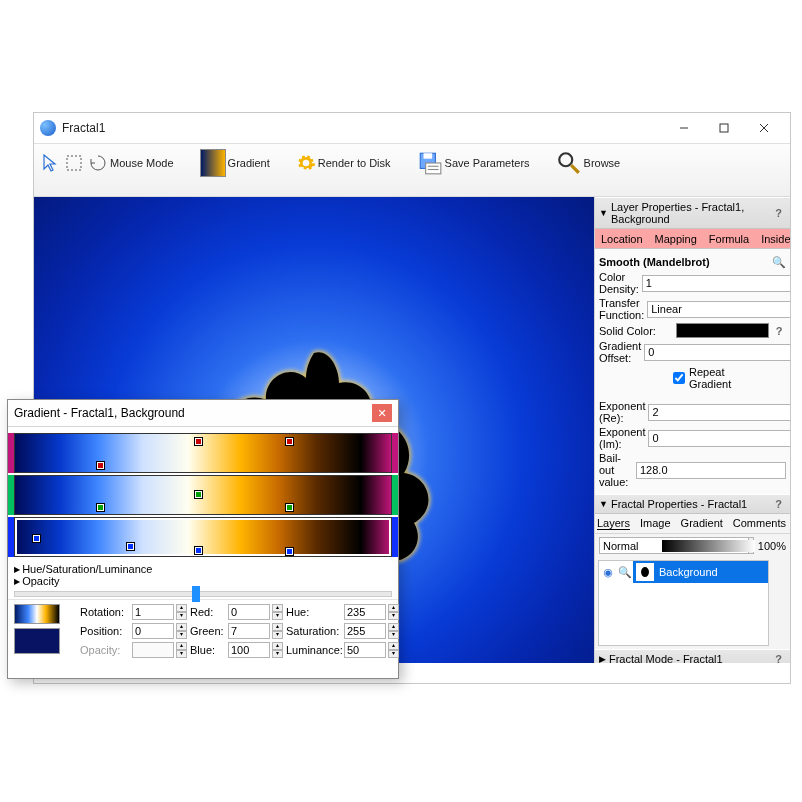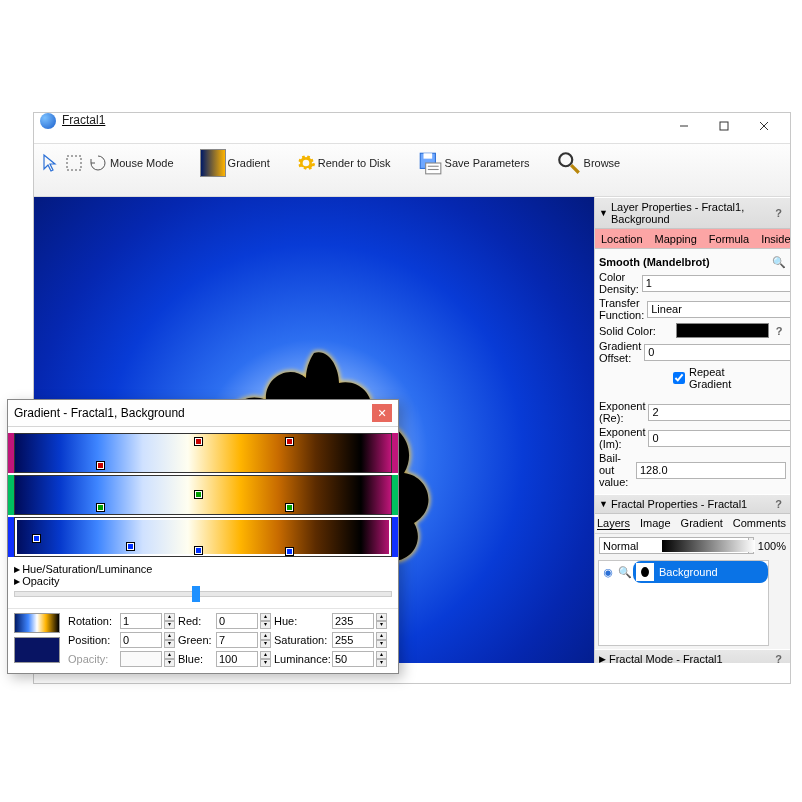--- a/index.html
+++ b/index.html
@@ -1,21 +1,21 @@
 <!DOCTYPE html>
 <html><head>
 <meta charset="utf-8">
 <style>
 * { box-sizing: border-box; margin: 0; padding: 0; font-family: "Segoe UI", Tahoma, sans-serif; font-size: 11px; color: #000; }
 body { background: #fff; width: 802px; height: 802px; position: relative; overflow: hidden; }
 
 .main-window { position: absolute; left: 33px; top: 112px; width: 758px; height: 572px; background: #fff; border: 1px solid #c8c8c8; }
 
 
-.titlebar { height: 30px; display: flex; padding: 0 6px; text-decoration: underline; }
+.titlebar { height: 30px; display: flex; align-items: center; padding: 0 6px; }
 .titlebar-icon { width: 16px; height: 16px; margin-right: 6px; border-radius: 50%; background: radial-gradient(circle at 30% 30%, #7bc0ff, #1a5fcc); }
 .titlebar-title { flex: 1; color: #222; font-size: 12px; }
 .win-btns { display: flex; }
 .win-btn { width: 40px; height: 26px; display: flex; align-items: center; justify-content: center; color: #333; }
 .win-btn svg { width: 10px; height: 10px; }
 
 
 .menubar { height: 20px; padding: 0 4px; display: flex; gap: 2px; }
 .menubar span { padding: 2px 6px; color: #222; }
 
@@ -53,21 +53,21 @@
 
 .layers-tabs{display:flex; gap:10px; padding:3px 4px; border-bottom:1px solid #d6d6d6;justify-content:flex-end;}
 .layers-tabs span.active{font-weight:normal; border-bottom:1px solid #000;}
 .layers-top{display:flex; align-items:center; padding:3px 4px; gap:3px;}
 .opacity-grad{ flex:1; height:12px; background: linear-gradient(to right,#000,#fff);} 
 .opacity-val{font-size:11px;}
 .layers-list{ margin:3px; border:1px solid #c6c6c6; background:#fff; height:86px; position:relative;}
 .layer-item{ display:flex; align-items:center; height:22px;}
 .layer-eye{ width:18px; display:flex; justify-content:center; color:#2a6fd6;}
 .layer-q{ width:16px; text-align:center;}
-.layer-row{ flex:1; background:#0a73e6; color:#fff; display:flex; align-items:center; gap:5px; height:100%; padding-left:3px;border-radius:8px;}
+.layer-row{ flex:1; background:#0a73e6; color:#fff; display:flex; align-items:center; gap:5px; height:100%; padding-left:3px;}
 .layer-row span{color:#fff;}
 .thumb{ width:18px; height:18px; background:#fff; display:flex; align-items:center; justify-content:center;}
 .thumb svg{width:14px;height:14px;}
 
 
 .dlg{ position:absolute; left:7px; top:399px; width:392px; background:#fff; border:1px solid #888; box-shadow:4px 4px 12px rgba(0,0,0,.25);}
 .dlg-title{ display:flex; align-items:center; padding:4px 6px; background:#fefefe; border-bottom:1px solid #d6d6d6;}
 .dlg-title span{flex:1; font-size:12px;}
 .dlg-close{ width:20px; height:18px; background:#e8685d; color:#fff; display:flex; align-items:center; justify-content:center; font-size:11px;}
 .grad-zone{ padding:4px 6px 2px;}
@@ -77,21 +77,21 @@
 .end-tick{ position:absolute; top:0; width:6px; height:100%; }
 .end-l{ left:-6px;}
 .end-r{ right:-6px;}
 .handle{ position:absolute; width:7px; height:7px; border:1px solid #fff; box-shadow:0 0 0 1px #000;}
 .grad-labels{ padding:2px 6px; font-size:10px; color:#333;}
 .grad-labels div{display:flex; align-items:center; gap:2px;}
 .tri{font-size:8px;}
 .slider-row{ padding:2px 6px; display:flex; align-items:center;}
 .slider-track{ flex:1; height:6px; background:#e8e8e8; border:1px solid #ccc; position:relative;}
 .slider-thumb{ position:absolute; width:8px; height:16px; background:#1e90ff; top:-6px; left:47%;}
-.dlg-bottom{ display:flex; padding:4px 6px 6px; gap:8px; border-top:1px solid #e4e4e4;margin-top:9px;}
+.dlg-bottom{ display:flex; padding:4px 6px 20px; gap:20px; border-top:1px solid #e4e4e4;}
 .swatch-col{ display:flex; flex-direction:column; gap:4px; align-items:center;}
 .mini-sw{ width:46px; height:20px; border:1px solid #999; background: linear-gradient(to right,#001a66 0%, #3f86ff 30%, #fff 50%, #ffb400 70%, #000 100%);}
 .solid-sw{ width:46px; height:26px; background:#081463; border:1px solid #999;}
 .param-grid{ display:grid; grid-template-columns: 50px 42px 12px 36px 42px 12px 56px 42px 12px; row-gap:3px; column-gap:2px; align-items:center;}
 .param-grid label{font-size:11px;}
 .param-grid input{ width:100%; height:16px; border:1px solid #b4b4b4; padding:0 2px; font-size:11px;}
 .spin{ display:flex; flex-direction:column; width:11px;}
 .spin div{ height:8px; border:1px solid #b4b4b4; background:#f0f0f0; font-size:6px; line-height:5px; text-align:center;}
 .disabled{ color:#9a9a9a;}
 

